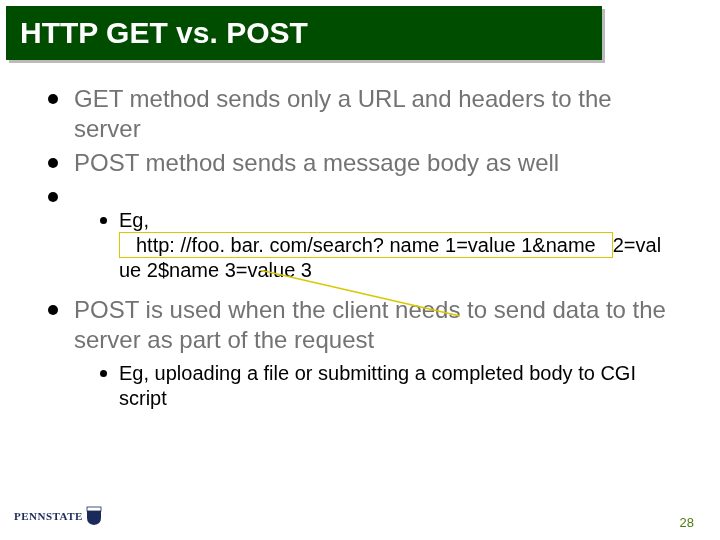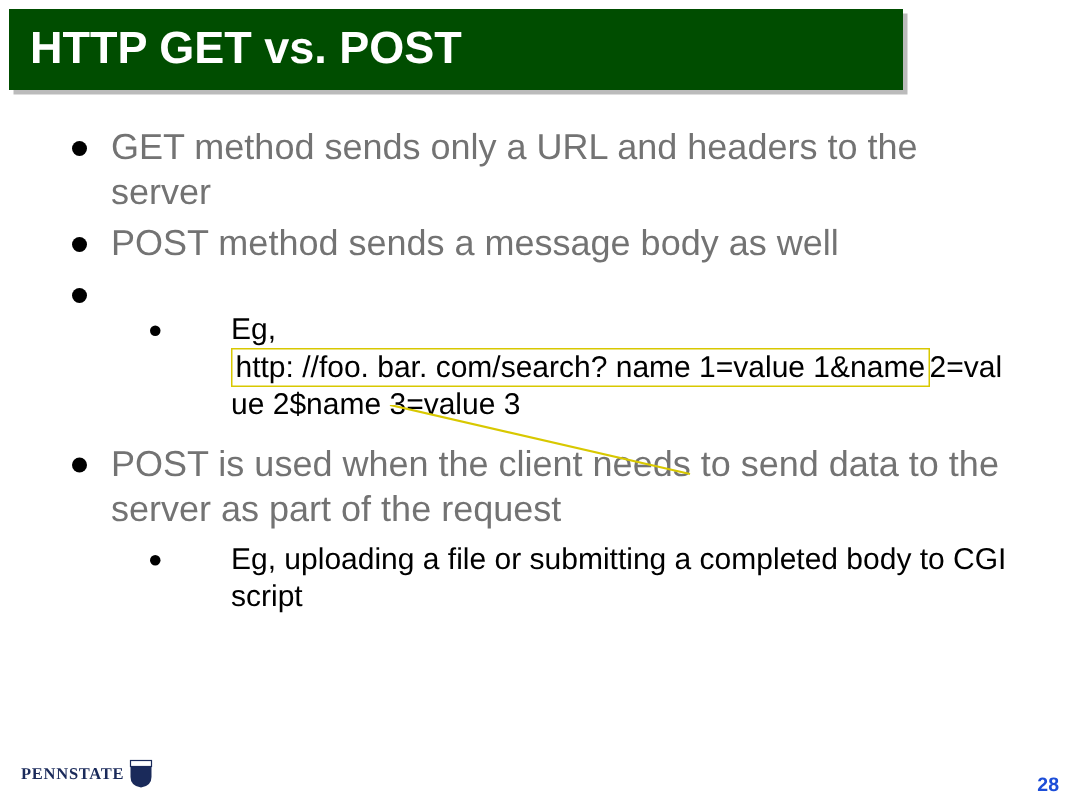--- a/index.html
+++ b/index.html
@@ -45,21 +45,20 @@
     line-height: 1.25;
   }
   .b2-group {
     margin-left: 52px;
     margin-top: 6px;
     margin-bottom: 12px;
   }
   .b2 {
     display: flex;
     align-items: flex-start;
-    gap: 35px;
   }
   .b2 .dot2 {
     width: 7px; height: 7px;
     background: #000;
     border-radius: 50%;
     flex: 0 0 7px;
     margin-top: 9px;
     margin-right: 12px;
   }
   .b2 .text2 {
@@ -70,21 +69,21 @@
   .underline-wavy {
     border-bottom: 2px solid #c00;
     display: inline;
   }
   .example-url {
     font-size: 20px;
     line-height: 1.25;
   }
   .boxed {
     border: 1px solid #d8c800;
-    padding: 1px 2px;
+    padding: 1px 16px;
     display: inline;
   }
   .logo {
     position: absolute;
     left: 14px;
     bottom: 14px;
     display: flex;
     align-items: center;
   }
   .logo-text {
@@ -94,25 +93,24 @@
     color: #1a2a5a;
     font-weight: 600;
     margin-right: 3px;
     text-align: center;
   }
   .shield {
     width: 16px; height: 20px;
   }
   .page-num {
     position: absolute;
-    right: 14px;
+    right: 26px;
     bottom: 10px;
     font-size: 13px;
-    color: #1d4ed8;
-    font-weight: bold;
+    color: #4d7c0f;
   }
   
   .anno-line {
     position: absolute;
     left: 250px;
     top: 270px;
     width: 220px;
     height: 50px;
     pointer-events: none;
   }

